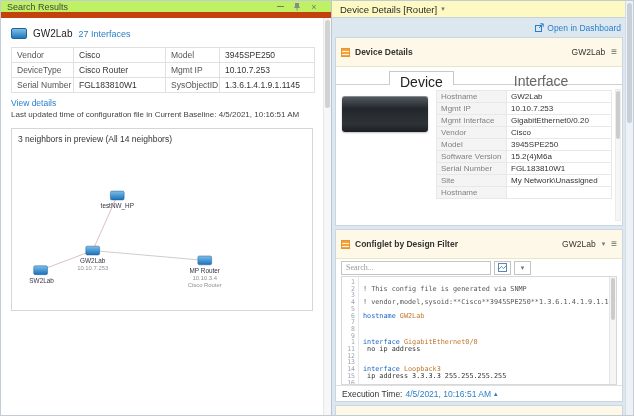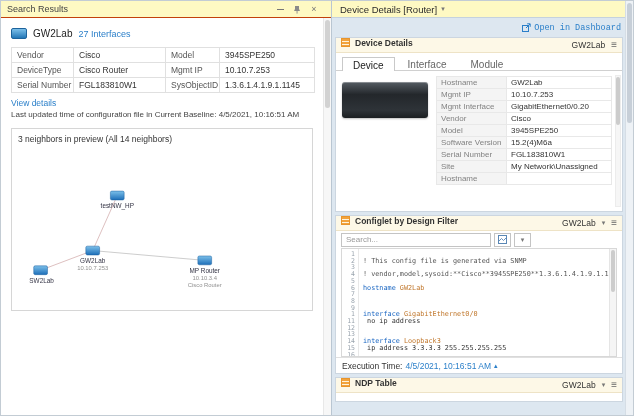--- a/index.html
+++ b/index.html
@@ -2,21 +2,21 @@
 <html><head>
 <meta charset="utf-8">
 <style>
   *{box-sizing:border-box;margin:0;padding:0;}
   html,body{width:634px;height:416px;overflow:hidden;}
   body{font-family:"Liberation Sans",sans-serif;font-size:9px;color:#333;background:#fff;}
   .app{display:flex;width:634px;height:416px;border:1px solid #c3ccd4;}
 
   
   .left-panel{position:relative;width:331px;background:#fff;border-right:1px solid #b9c6d2;flex:none;}
-  .lp-header{height:17px;background:#fef9c3;border-bottom:1px solid #c2410c;display:flex;align-items:center;padding:0 6px;}
+  .lp-header{height:17px;background:#bef264;border-bottom:6px solid #c2410c;display:flex;align-items:center;padding:0 6px;}
   .lp-title{font-size:9px;color:#444;}
   .lp-icons{margin-left:auto;display:flex;gap:7px;align-items:center;padding-right:6px;color:#777;}
   .lp-icons .ic{cursor:pointer;display:flex;align-items:center;justify-content:center;width:10px;height:10px;font-size:9px;}
   .min-line{display:inline-block;width:7px;border-top:1px solid #777;}
   .lp-content{padding:8px 18px 0 10px;}
   .device-row{display:flex;align-items:center;gap:6px;margin:2px 0 8px;}
   .device-icon{width:16px;height:11px;border-radius:2px;background:linear-gradient(180deg,#7cc0ea,#2276b6);border:1px solid #1d639c;flex:none;}
   .gw-name{font-size:10px;color:#222;}
   a.link{color:#2a7fc9;text-decoration:none;cursor:pointer;}
   table.summary{border-collapse:collapse;width:100%;font-size:8.5px;table-layout:fixed;}
@@ -32,49 +32,49 @@
   .node-sub{font-size:6px;fill:#909090;}
   .lp-scroll{position:absolute;right:0;top:17px;bottom:0;width:8px;background:#f7f7f7;border-left:1px solid #e8e8e8;}
   .lp-thumb{position:absolute;top:2px;left:1px;width:5px;height:88px;background:#d2d2d2;border-radius:3px;}
 
   
   .right-panel{flex:1;background:#dde7f0;position:relative;overflow:hidden;}
   .rp-header{height:17px;background:#fef9c3;border-bottom:1px solid #c5d2de;display:flex;align-items:center;gap:4px;padding:0 8px;}
   .rp-title{font-size:9.5px;color:#2b2b2b;}
   .caret{color:#777;font-size:7px;}
   .open-row{height:19px;display:flex;align-items:center;justify-content:flex-end;gap:4px;padding:0 12px;}
-  .open-link{color:#2a7fc9;font-size:8.5px;display:flex;align-items:center;gap:3px;cursor:pointer;font-family:Liberation Mono, monospace;}
+  .open-link{color:#2a7fc9;font-size:8.5px;display:flex;align-items:center;gap:3px;cursor:pointer;}
   .section{background:#fff;border:1px solid #ccd6e0;margin:0 10px 3px 3px;}
-  .sec-header{height:15px;background:#fdf8e7;border-bottom:1px solid #eee3c6;display:flex;gap:5px;padding:0 5px;}
+  .sec-header{height:29px;background:#fdf8e7;border-bottom:1px solid #eee3c6;display:flex;align-items:center;gap:5px;padding:0 5px;}
   .grip{width:9px;height:9px;background:repeating-linear-gradient(180deg,#f2a33c 0 2px,#fff3dd 2px 3px);border:1px solid #e8952d;flex:none;}
   .sec-title{font-size:8.5px;font-weight:bold;color:#333;}
   .sec-right{margin-left:auto;display:flex;align-items:center;gap:6px;font-size:8.5px;color:#333;}
   .hamburger{color:#666;font-size:10px;line-height:1;cursor:pointer;}
   .tabs{display:flex;gap:2px;padding:3px 6px 0;border-bottom:1px solid #d0d0d0;height:18px;background:#fff;}
-  .tab{font-size:10px;color:#666;padding:2px 10px 0;border:1px solid transparent;border-bottom:none;cursor:pointer;}
+  .tab{font-size:14px;color:#666;padding:2px 10px 0;border:1px solid transparent;border-bottom:none;cursor:pointer;margin-left:47px;}
   .tab.active{color:#222;background:#fff;border-color:#c9c9c9;position:relative;top:1px;}
   .dd-body{display:flex;gap:8px;padding:5px 10px 4px 6px;height:140px;position:relative;}
   .device-photo{width:86px;height:36px;margin-top:6px;border-radius:3px;flex:none;
     background:linear-gradient(180deg,#565d64 0%,#23272b 35%,#2e3338 78%,#1b1e21 100%);
     box-shadow:inset 0 1px 0 rgba(255,255,255,.3), 0 1px 2px rgba(0,0,0,.25);}
   .props-wrap{flex:1;overflow:hidden;}
   table.props{width:100%;border-collapse:collapse;font-size:8px;table-layout:fixed;}
   .props th{background:#f4f4f4;color:#828282;font-weight:normal;text-align:left;width:70px;}
   .props th,.props td{border:1px solid #e8e8e8;padding:1px 4px;height:11.5px;overflow:hidden;white-space:nowrap;}
   .props td{color:#333;}
   .mini-scroll{position:absolute;right:1px;top:4px;width:6px;height:132px;background:#f6f6f6;border:1px solid #ececec;}
   .mini-thumb{position:absolute;top:1px;left:0;width:4px;height:48px;background:#ccc;border-radius:2px;}
 
   .ds-row{display:flex;align-items:center;gap:5px;padding:0 5px;height:19px;}
   .ds-label{font-size:8.5px;color:#333;}
   .select{border:1px solid #c4c4c4;height:15px;display:flex;align-items:center;justify-content:space-between;padding:0 4px;font-size:8px;color:#333;background:#fff;cursor:pointer;}
   .sel-ds{width:106px;}
   .sel-scope{width:122px;margin-left:auto;}
   .search-row{display:flex;align-items:center;gap:3px;padding:0 5px;height:17px;}
-  .search-input{width:150px;height:14px;border:1px solid #c4c4c4;font-size:8px;padding:0 4px;color:#555;font-family:Liberation Sans, sans-serif;}
+  .search-input{width:150px;height:14px;border:1px solid #c4c4c4;font-size:8px;padding:0 4px;color:#555;font-family:Liberation Serif, serif;}
   .search-input::placeholder{color:#9a9a9a;}
   .icon-btn{width:17px;height:14px;border:1px solid #c4c4c4;background:#fff;display:flex;align-items:center;justify-content:center;cursor:pointer;padding:0;}
   .code-wrap{margin:0 5px;border:1px solid #d8d8d8;height:109px;display:flex;position:relative;overflow:hidden;background:#fff;}
   .gutter{width:17px;border-right:1px solid #e8e8e8;text-align:right;padding:2px 3px 0 0;color:#9aa4ae;font-family:"DejaVu Sans Mono",monospace;font-size:6.5px;line-height:6.7px;flex:none;}
   .code{flex:1;padding:2px 10px 0 4px;font-family:"DejaVu Sans Mono",monospace;font-size:6.8px;line-height:6.7px;white-space:pre;color:#333;overflow:hidden;}
   .code .k{color:#1a66c2;}
   .code .p{color:#c0762a;}
   .code .c{color:#555;}
   .code-scroll{position:absolute;right:0;top:0;width:7px;height:100%;background:#f5f5f5;border-left:1px solid #e5e5e5;}
   .code-thumb{position:absolute;top:1px;left:1px;width:4px;height:42px;background:#ccc;border-radius:2px;}

